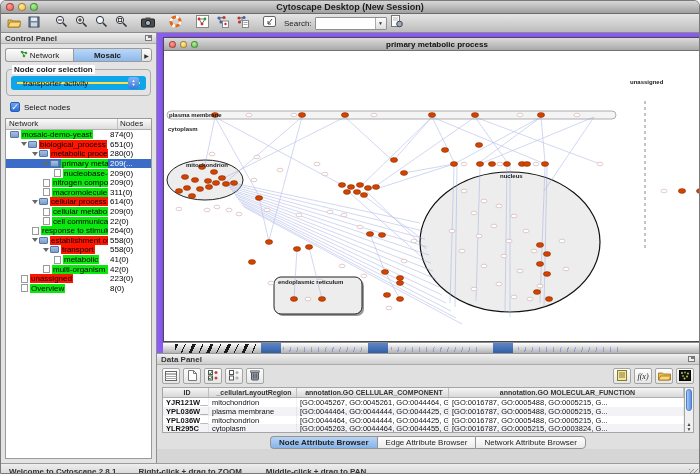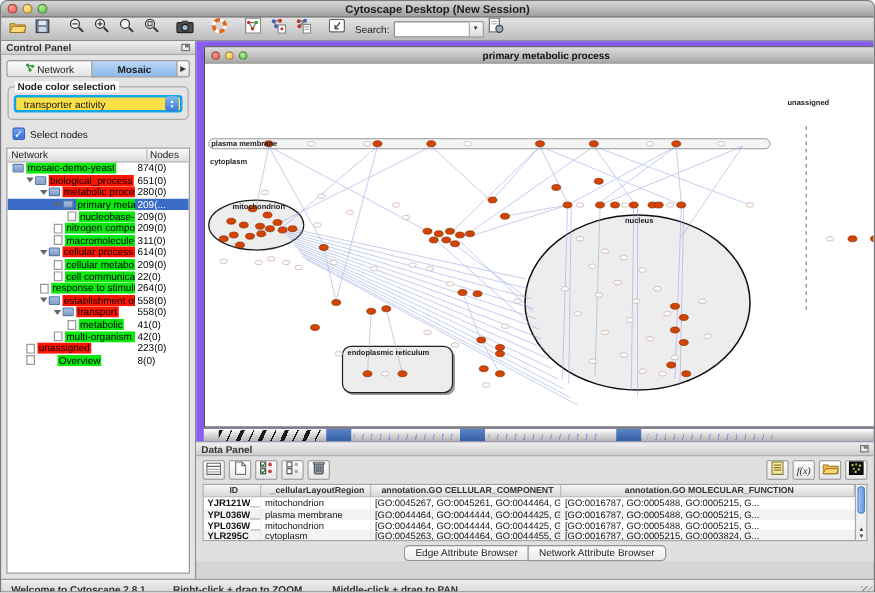--- a/index.html
+++ b/index.html
@@ -39,21 +39,21 @@
           background:linear-gradient(#fdfdfd,#e2e2e2);border:1px solid #9a9a9a;color:#222;border-right:0;}
   .cp-tab:first-child{border-radius:3px 0 0 3px;}
   .cp-tab.selected{background:linear-gradient(#bcd7f6,#8cb9ec);font-weight:bold;}
   .cp-tab-more{flex:none;width:11px;background:linear-gradient(#fdfdfd,#e2e2e2);border:1px solid #9a9a9a;
                border-radius:0 3px 3px 0;display:flex;align-items:center;justify-content:center;
                font-size:6px;color:#333;}
   .groupbox{margin:7px 5px 0;border:1px solid #ababab;border-radius:4px;position:relative;
             padding:6px 4px 5px;flex:none;}
   .groupbox-label{position:absolute;top:-5px;left:5px;background:#ffffff;font-size:8px;font-weight:bold;
                   padding:0 2px;color:#222;}
-  .combo{height:14px;background:#fde047;border:2px solid #0ea5e9;border-radius:3px;display:flex;
+  .combo{height:14px;background:#fde047;border:6px solid #0ea5e9;border-radius:3px;display:flex;
          align-items:center;font-size:8px;justify-content:space-between;padding-left:6px;color:#111;text-align:right;}
   .combo-stepper{width:11px;height:12px;background:linear-gradient(#85b4f3,#3a79d9);border-radius:3px;
                  margin-right:1px;display:flex;flex-direction:column;align-items:center;
                  justify-content:center;color:#fff;font-size:4px;line-height:4px;}
   .checkrow{display:flex;align-items:center;gap:4px;margin:6px 0 3px 9px;font-size:8px;color:#111;flex:none;}
   .checkbox{width:10px;height:10px;border-radius:2px;background:linear-gradient(#6ea4f0,#2e6ed8);
             border:1px solid #2a5cb8;color:#fff;font-size:9px;line-height:9px;text-align:center;}
   
   .tree{flex:1;margin:3px 4px 4px;background:#fff;border:1px solid #9a9a9a;display:flex;
         flex-direction:column;overflow:hidden;}
@@ -417,21 +417,21 @@
               <span class="tval">42(0)</span>
             </div>
             <div class="trow">
               <span class="tmain" style="padding-left: 15px;">
                 <span class="ic-file"></span>
                 <span class="tlabel hl-red">unassigned</span>
               </span>
               <span class="tval">223(0)</span>
             </div>
             <div class="trow">
-              <span class="tmain" style="padding-left: 15px; gap: 16px;">
+              <span class="tmain" style="padding-left: 15px;">
                 <span class="ic-file"></span>
                 <span class="tlabel hl-green">Overview</span>
               </span>
               <span class="tval">8(0)</span>
             </div>
           </div>
       </div>
     </div>
 
     <div class="right">
@@ -758,20 +758,21 @@
                   <span class="c-mf">[GO:0016787, GO:0005215, GO:0003824, G...</span>
                 </div>
               </div>
           </div>
           <div class="vsb">
             <span class="vsb-thumb"></span>
             <span class="vsb-btns">▲<br>▼</span>
           </div>
         </div>
         <div class="bottom-tabs">
+            <span class="btab selected">Node Attribute Browser</span>
             <span class="btab">Edge Attribute Browser</span>
             <span class="btab">Network Attribute Browser</span>
           </div>
       </div>
     </div>
   </div>
 
   <div class="statusbar">
     <span class="s1">Welcome to Cytoscape 2.8.1</span>
     <span class="s2">Right-click + drag to ZOOM</span>

